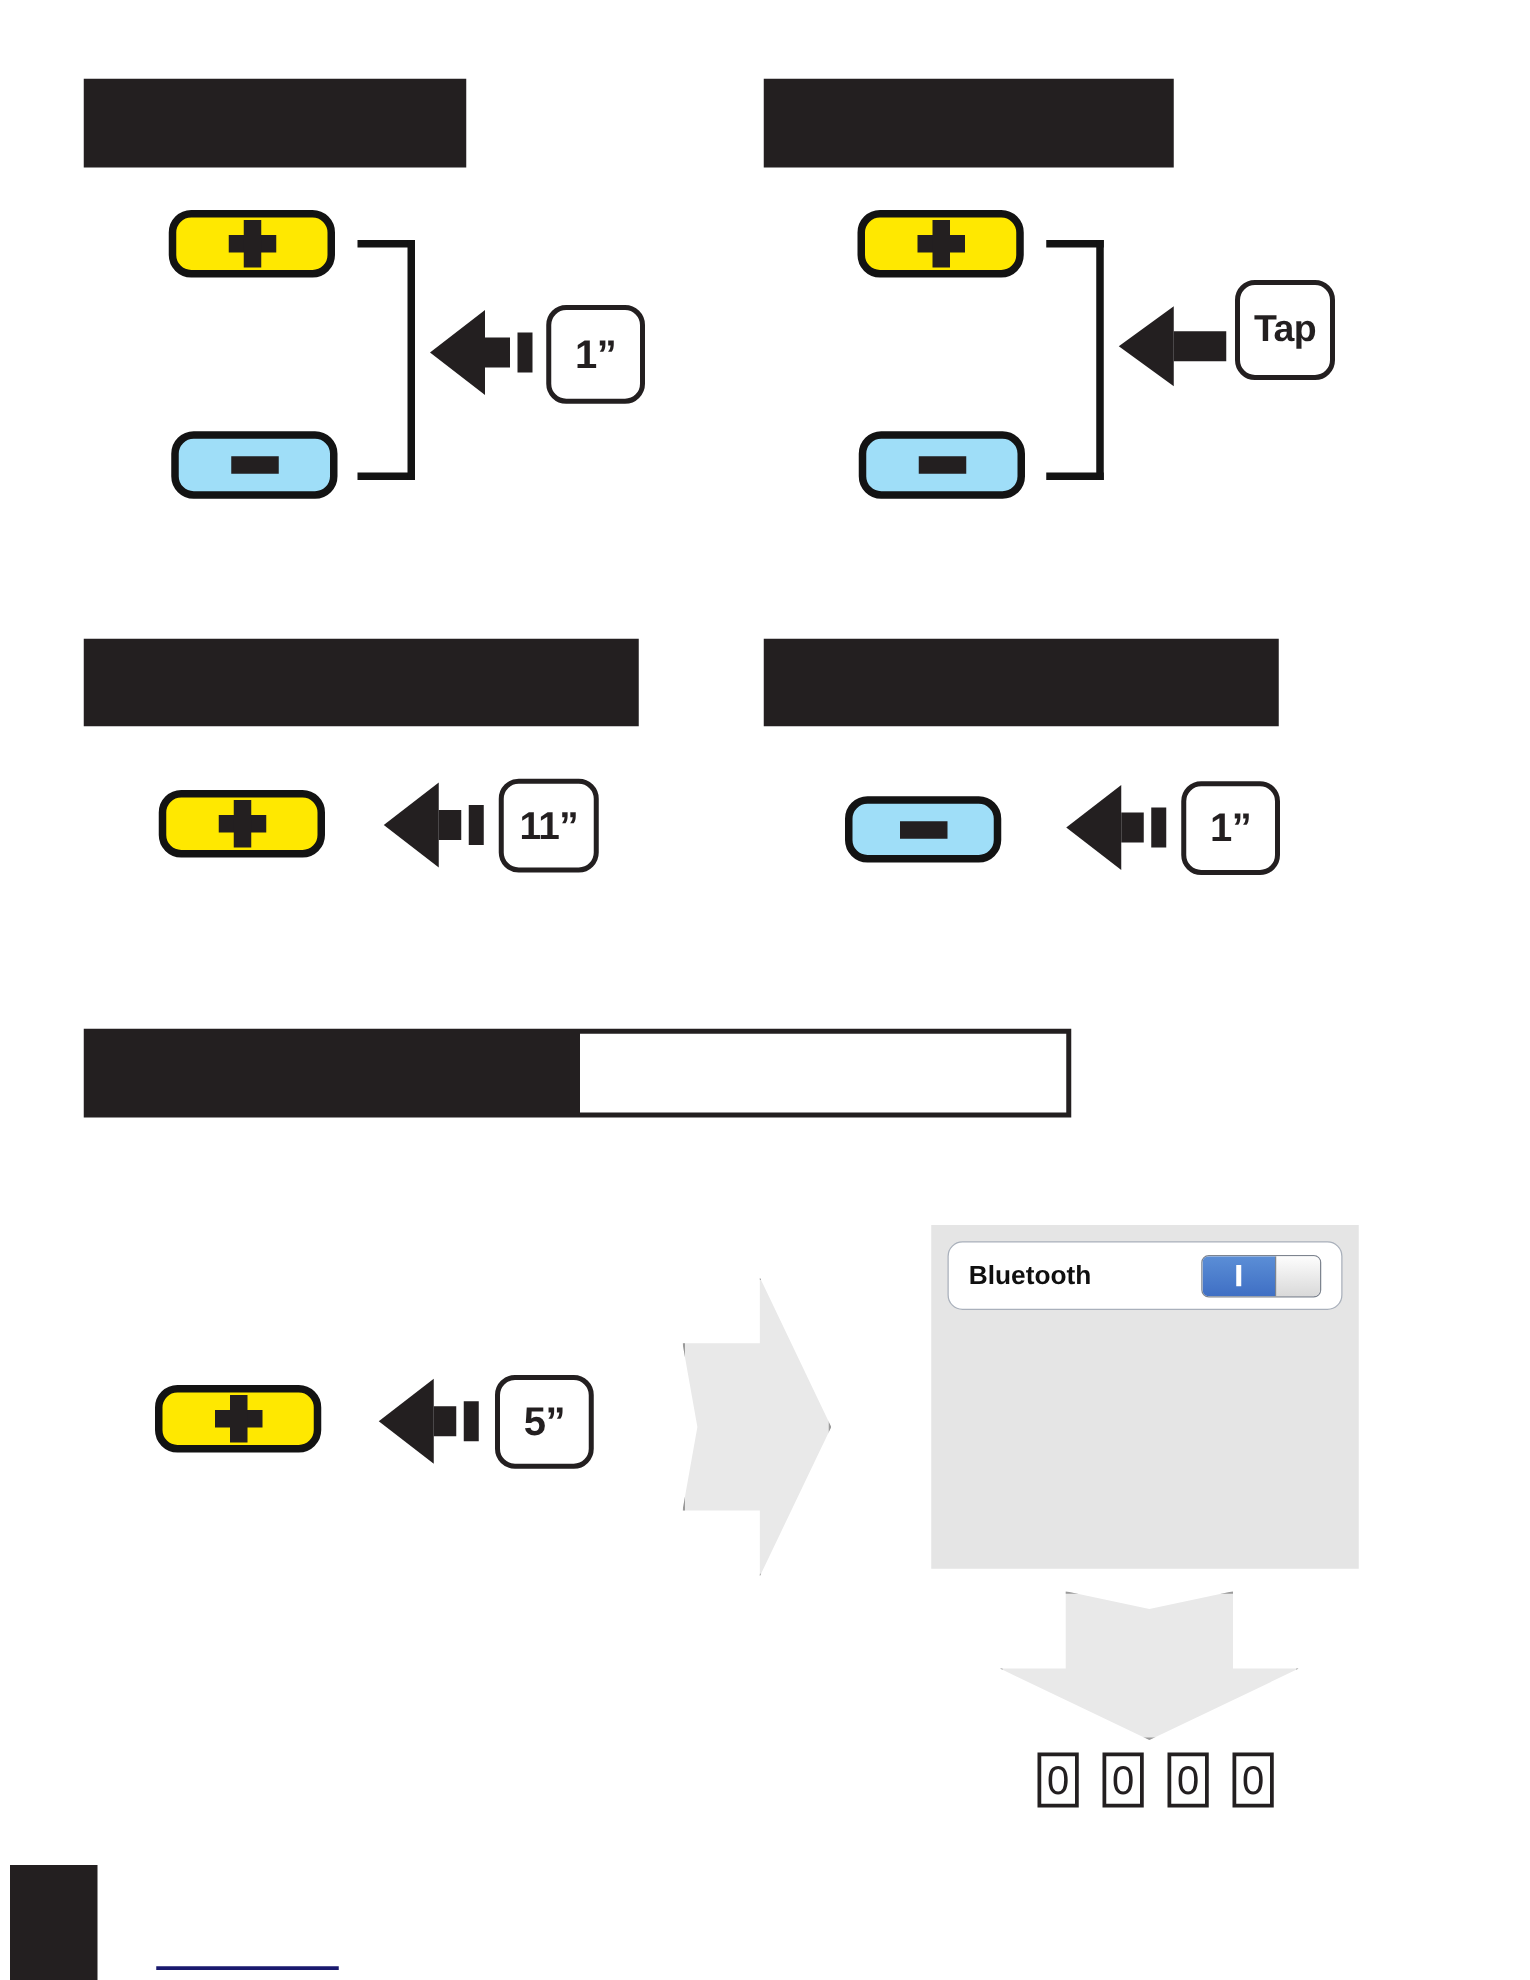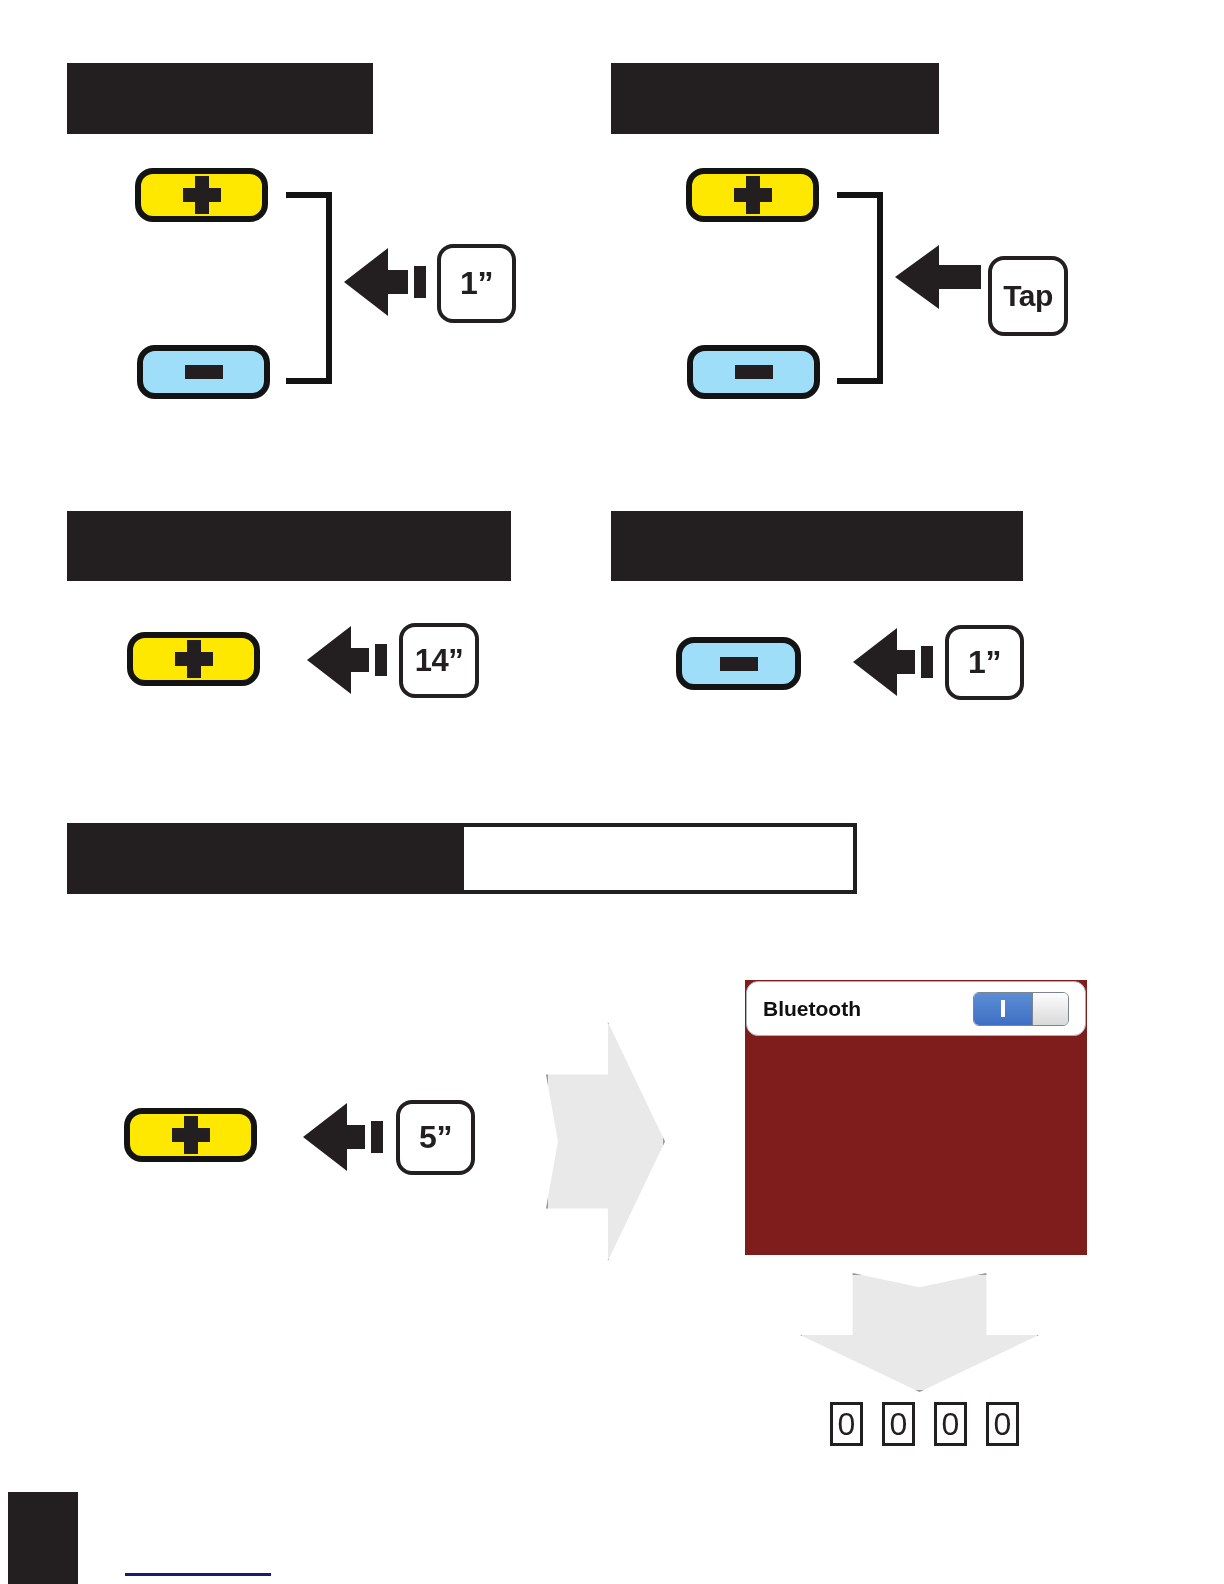--- a/index.html
+++ b/index.html
@@ -100,22 +100,22 @@
     clip-path: polygon(0% 22%, 52% 22%, 52% 0%, 100% 50%, 52% 100%, 52% 78%, 0% 78%, 10% 50%);
   }
   .grey-arrow-down {
     background: #e9e9e9;
     border: 2px solid #9a9a9a;
     clip-path: polygon(22% 0%, 22% 52%, 0% 52%, 50% 100%, 100% 52%, 78% 52%, 78% 0%, 50% 12%);
   }
 
   
   .ios-panel {
-    background: #7f1d1d;
-    padding: 1px;
+    background: #e5e5e5;
+    padding: 13px;
     box-sizing: border-box;
   }
   .ios-card {
     background: #ffffff;
     border-radius: 12px;
     border: 1px solid #a9b0bb;
     box-sizing: border-box;
     overflow: hidden;
   }
   .ios-row {
@@ -222,35 +222,35 @@
   <span class="glyph-minus"></span>
 </div>
 
 <div class="abs bracket" style="left:837px; top:192px; width:46px; height:192px;"></div>
 
 <div class="abs" style="left:895px; top:245px; width:88px; height:64px;">
   <div class="abs arrow-left" style="left:0; top:0; border-top-width:32px; border-bottom-width:32px;"></div>
   <div class="abs arrow-shaft" style="left:44px; top:20px; width:42px; height:24px;"></div>
 </div>
 
-<div class="abs chip" style="left:988px; top:256px; width:80px; height:80px; font-size:30px;">Tap</div>
+<div class="abs chip" style="left:988px; top:224px; width:80px; height:80px; font-size:30px;">Tap</div>
 
 <div class="abs bar-solid" style="left:67px; top:511px; width:444px; height:70px;"></div>
 
 <div class="abs hw-btn plus" style="left:127px; top:632px; width:133px; height:54px;">
   <span class="glyph-plus"></span>
 </div>
 
 <div class="abs" style="left:307px; top:626px; width:88px; height:68px;">
   <div class="abs arrow-left" style="left:0; top:0;"></div>
   <div class="abs arrow-shaft" style="left:44px; top:22px; width:18px; height:24px;"></div>
   <div class="abs arrow-tail" style="left:68px; top:18px; width:12px; height:32px;"></div>
 </div>
 
-<div class="abs chip" style="left:399px; top:623px; width:80px; height:75px; font-size:31px;">14”</div>
+<div class="abs chip" style="left:399px; top:623px; width:80px; height:75px; font-size:31px;">11”</div>
 
 <div class="abs bar-solid" style="left:611px; top:511px; width:412px; height:70px;"></div>
 
 <div class="abs hw-btn minus" style="left:676px; top:637px; width:125px; height:53px;">
   <span class="glyph-minus"></span>
 </div>
 
 <div class="abs" style="left:853px; top:628px; width:88px; height:68px;">
   <div class="abs arrow-left" style="left:0; top:0;"></div>
   <div class="abs arrow-shaft" style="left:44px; top:22px; width:18px; height:24px;"></div>

